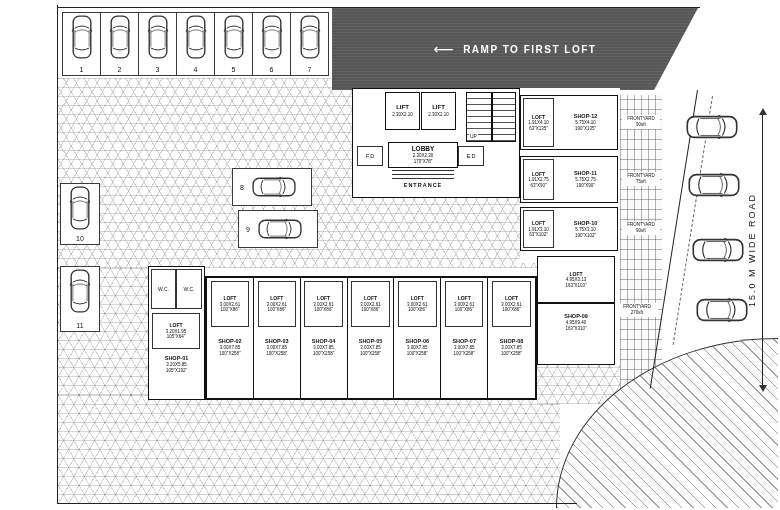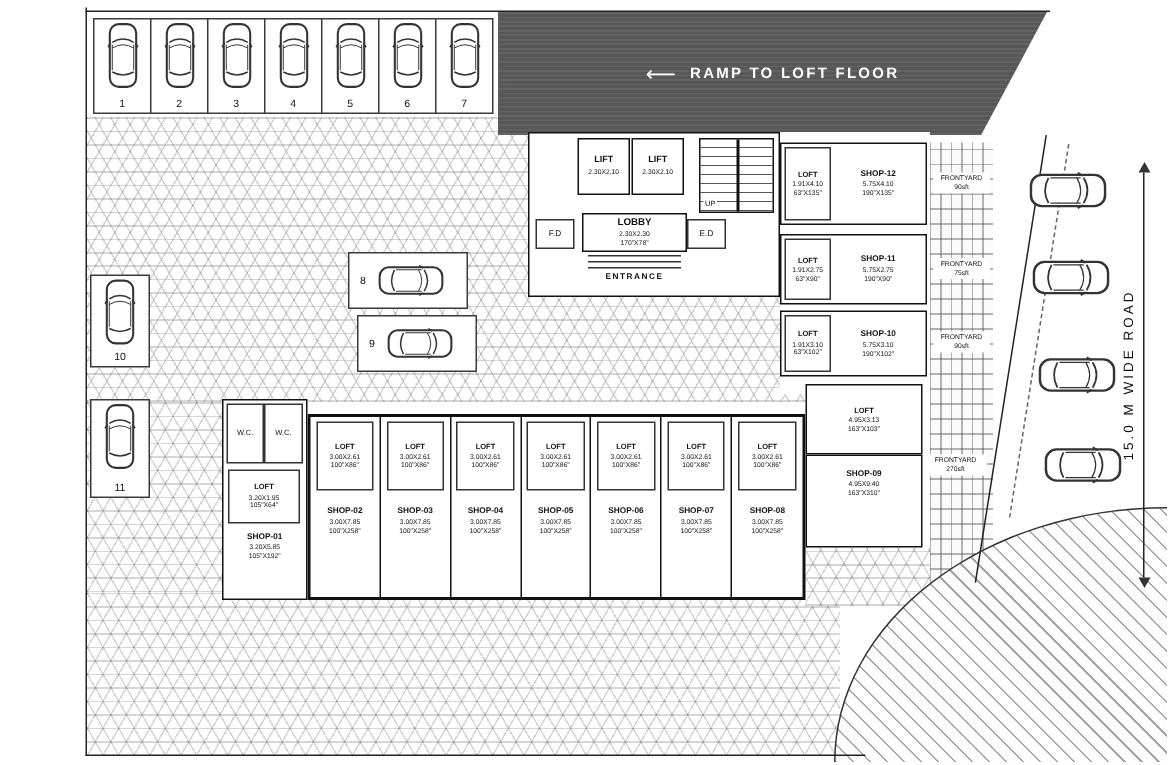--- a/index.html
+++ b/index.html
@@ -80,21 +80,21 @@
   <div class="abs diag corner" style="left:556px;top:338px;width:222px;height:170px"></div>
 
   <div class="abs line" style="left:57px;top:5px;width:1px;height:499px"></div>
   <div class="abs line" style="left:57px;top:7px;width:643px;height:1px"></div>
   <div class="abs line" style="left:697px;top:90px;width:1px;height:302px;transform:rotate(9deg);transform-origin:top left"></div>
   <div class="abs" style="left:712px;top:96px;width:0;height:252px;border-left:1px dashed #666;transform:rotate(9deg);transform-origin:top left"></div>
   <div class="abs line" style="left:57px;top:503px;width:520px;height:1px"></div>
 
   <div class="abs ramp" style="left:332px;top:8px;width:366px;height:82px">
     <span class="ar">⟵</span>
-    <span>RAMP TO LOFT FLOOR</span>
+    <span>RAMP TO FIRST LOFT</span>
   </div>
 
   <div class="abs line" style="left:762px;top:115px;width:1px;height:270px"></div>
   <div class="abs tri-up" style="left:759px;top:108px"></div>
   <div class="abs tri-dn" style="left:759px;top:385px"></div>
   <div class="abs roadtxt" style="left:668px;top:244px;width:170px;height:12px">15.0 M  WIDE  ROAD</div>
 
   <div class="abs stall" style="left:62px;top:12px;width:39px;height:64px">
     <svg class="car" width="22" height="44">
         <use href="#carsym"></use>

